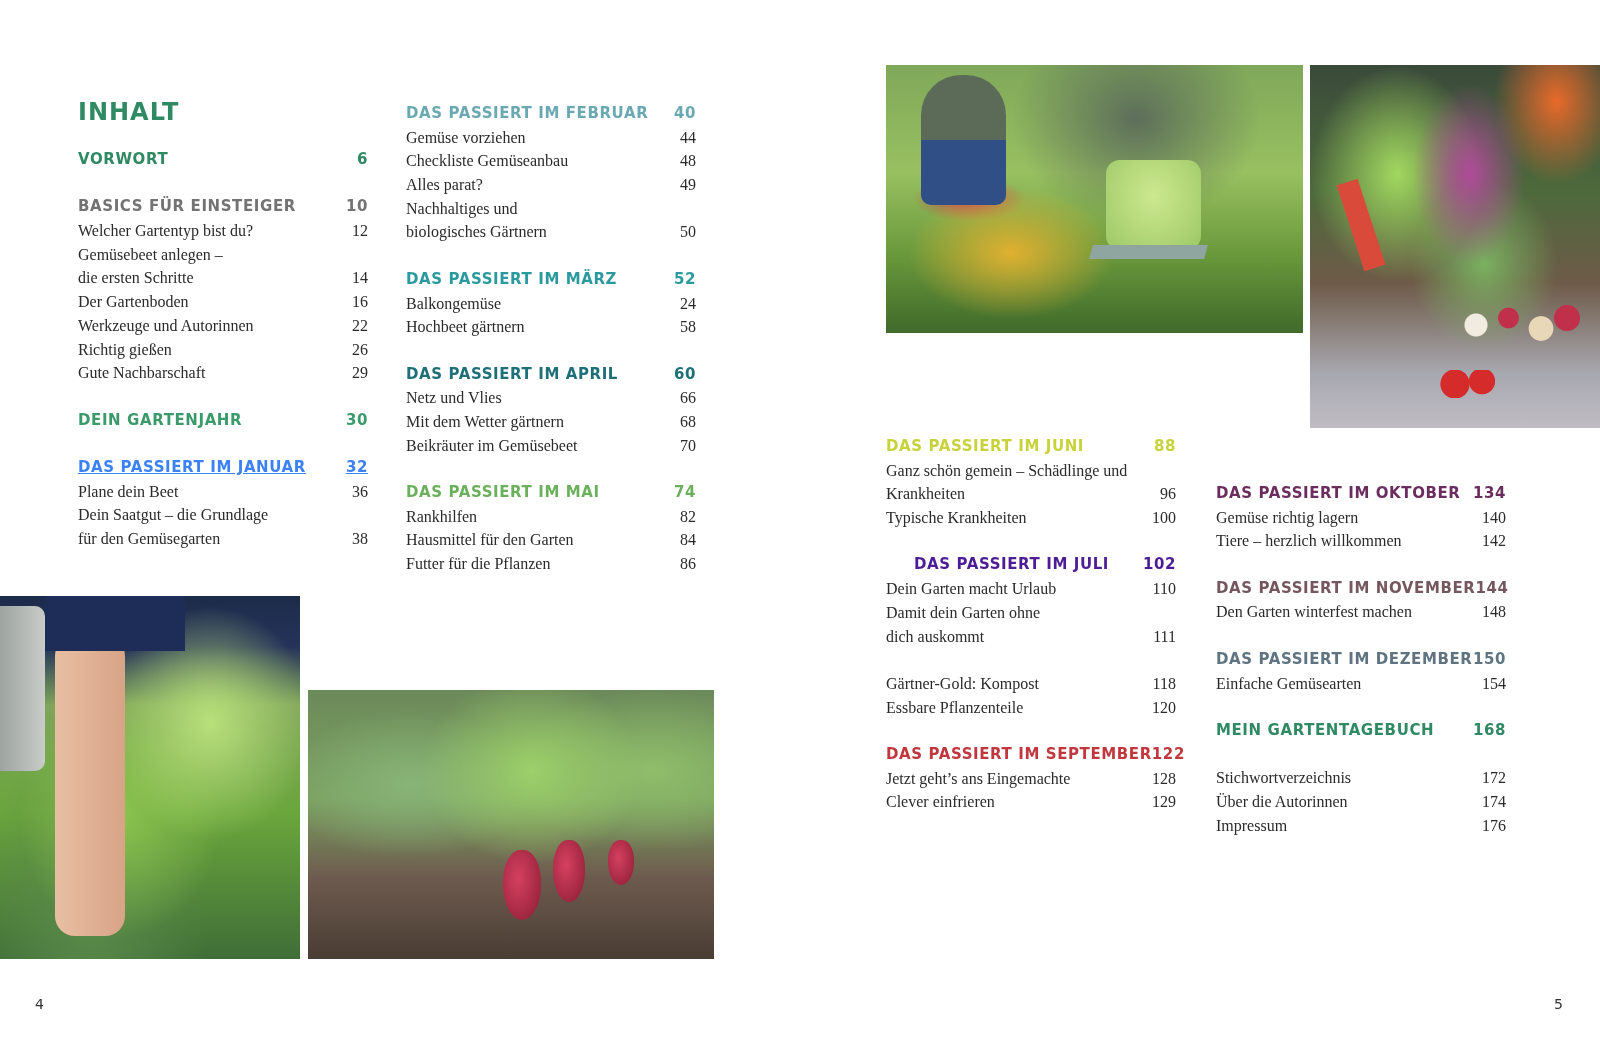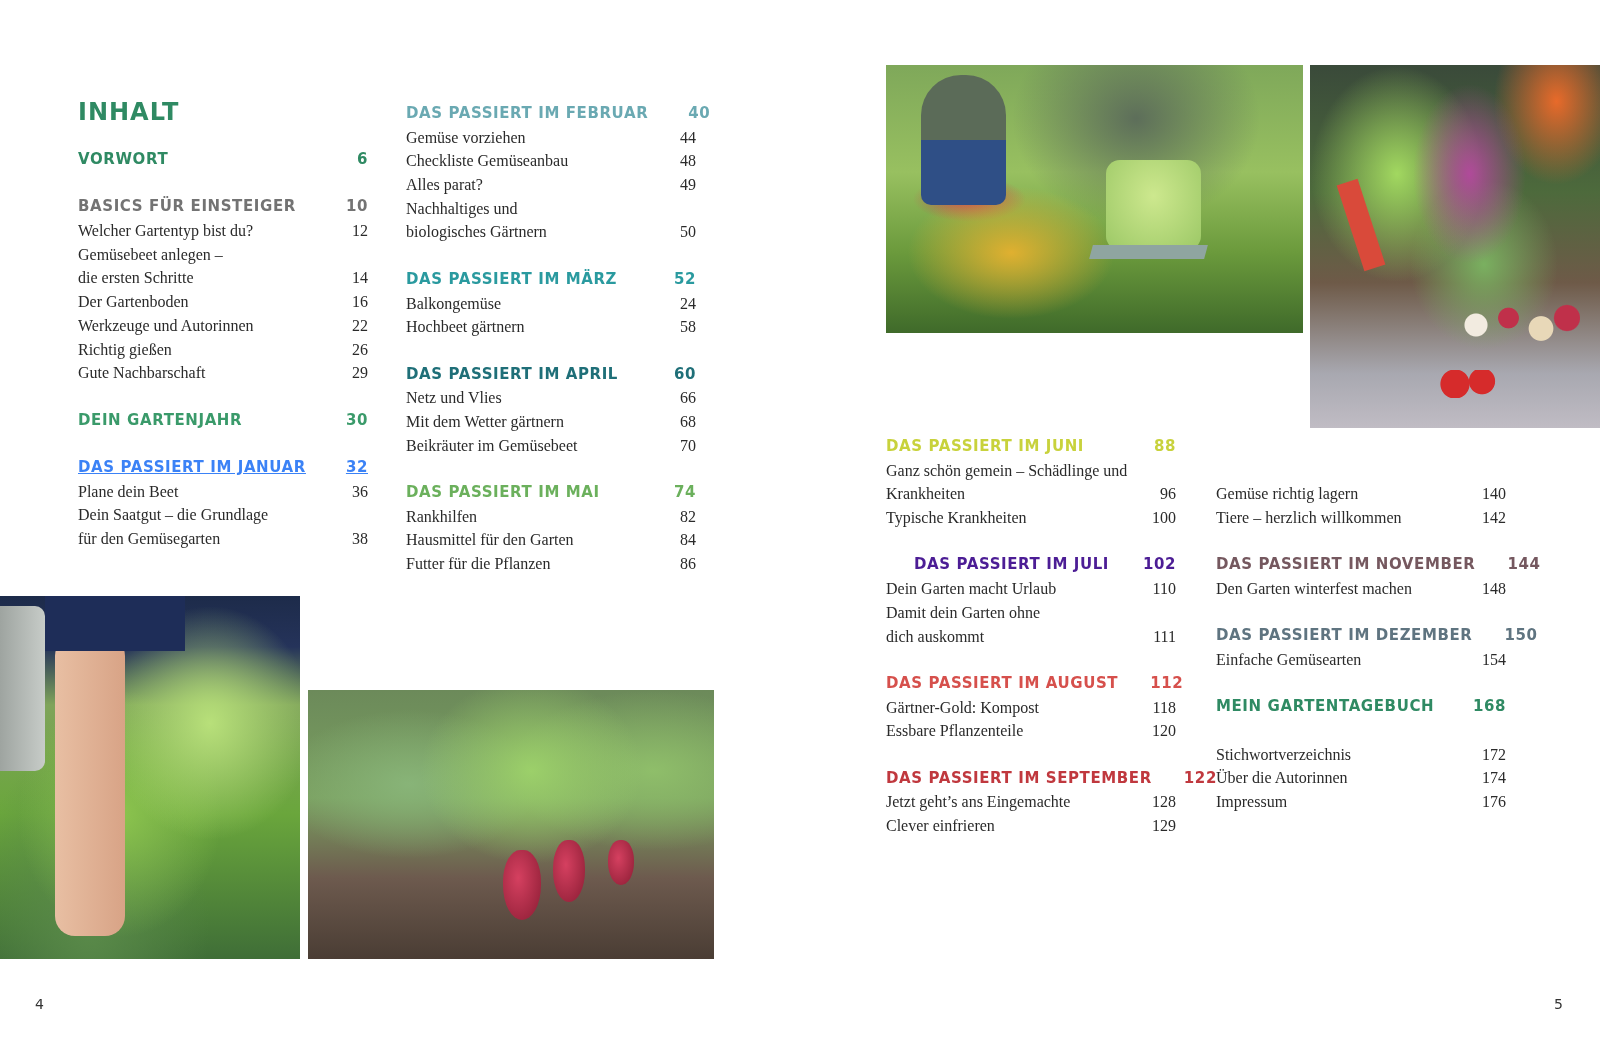--- a/index.html
+++ b/index.html
@@ -1,20 +1,20 @@
 <!DOCTYPE html>
 <html><head>
 <meta charset="utf-8">
 <style>
   html, body { margin:0; padding:0; }
   body { width:1600px; height:1046px; background:#ffffff; position:relative; overflow:hidden;
          font-family:"Liberation Serif", "DejaVu Serif", serif; color:#2a2a2a; }
   .col { position:absolute; width:290px; }
   .sec { margin:0 0 23.7px 0; }
-  .row { display:flex; justify-content:space-between; align-items:baseline; height:23.7px; line-height:23.7px; font-size:16px;gap:32px; }
+  .row { display:flex; justify-content:space-between; align-items:baseline; height:23.7px; line-height:23.7px; font-size:16px; }
   .row .t { white-space:nowrap; }
   .row .p { text-align:right; min-width:30px; }
   .head { font-family:"DejaVu Sans", "Liberation Sans", sans-serif; font-weight:bold; font-size:15px; letter-spacing:0.6px; }
   .title { position:absolute; left:78px; top:98px; font-family:"DejaVu Sans", "Liberation Sans", sans-serif;
            font-weight:bold; font-size:24px; letter-spacing:1px; color:#2f8a63; }
   .photo { position:absolute; overflow:hidden; }
   .pageno { position:absolute; top:996px; font-family:"DejaVu Sans", sans-serif; font-size:14px; color:#333; }
 </style>
 </head>
 <body>
@@ -196,24 +196,20 @@
       <div class="row">
         <span class="t">Damit dein Garten ohne</span>
         <span class="p"></span>
       </div>
       <div class="row">
         <span class="t">dich auskommt</span>
         <span class="p">111</span>
       </div>
     </div>
     <div class="sec">
-      <div class="row head" style="color: rgb(214, 80, 76);">
-        <span class="t">DAS PASSIERT IM AUGUST</span>
-        <span class="p">112</span>
-      </div>
       <div class="row">
         <span class="t">Gärtner-Gold: Kompost</span>
         <span class="p">118</span>
       </div>
       <div class="row">
         <span class="t">Essbare Pflanzenteile</span>
         <span class="p">120</span>
       </div>
     </div>
     <div class="sec">
@@ -226,20 +222,24 @@
         <span class="p">128</span>
       </div>
       <div class="row">
         <span class="t">Clever einfrieren</span>
         <span class="p">129</span>
       </div>
     </div>
   </div>
 <div class="col" id="col3" style="left:1216px; top:482px;">
     <div class="sec">
+      <div class="row head" style="color: rgb(107, 45, 94);">
+        <span class="t">DAS PASSIERT IM OKTOBER</span>
+        <span class="p">134</span>
+      </div>
       <div class="row">
         <span class="t">Gemüse richtig lagern</span>
         <span class="p">140</span>
       </div>
       <div class="row">
         <span class="t">Tiere – herzlich willkommen</span>
         <span class="p">142</span>
       </div>
     </div>
     <div class="sec">

